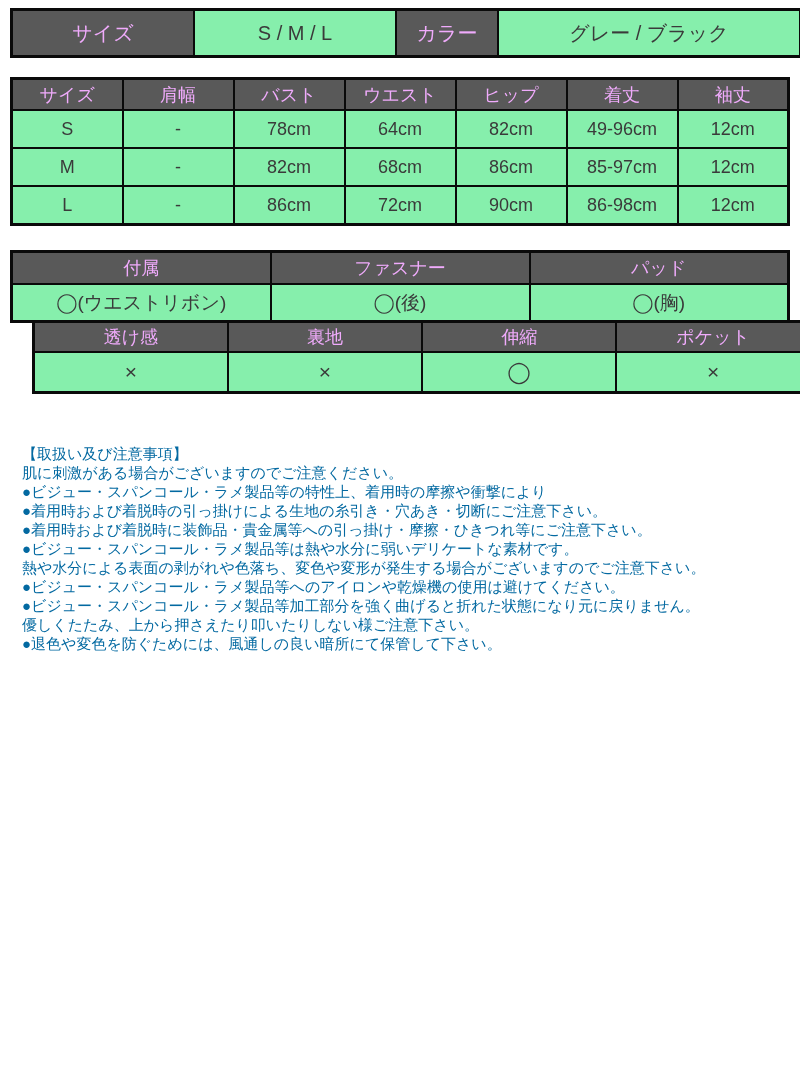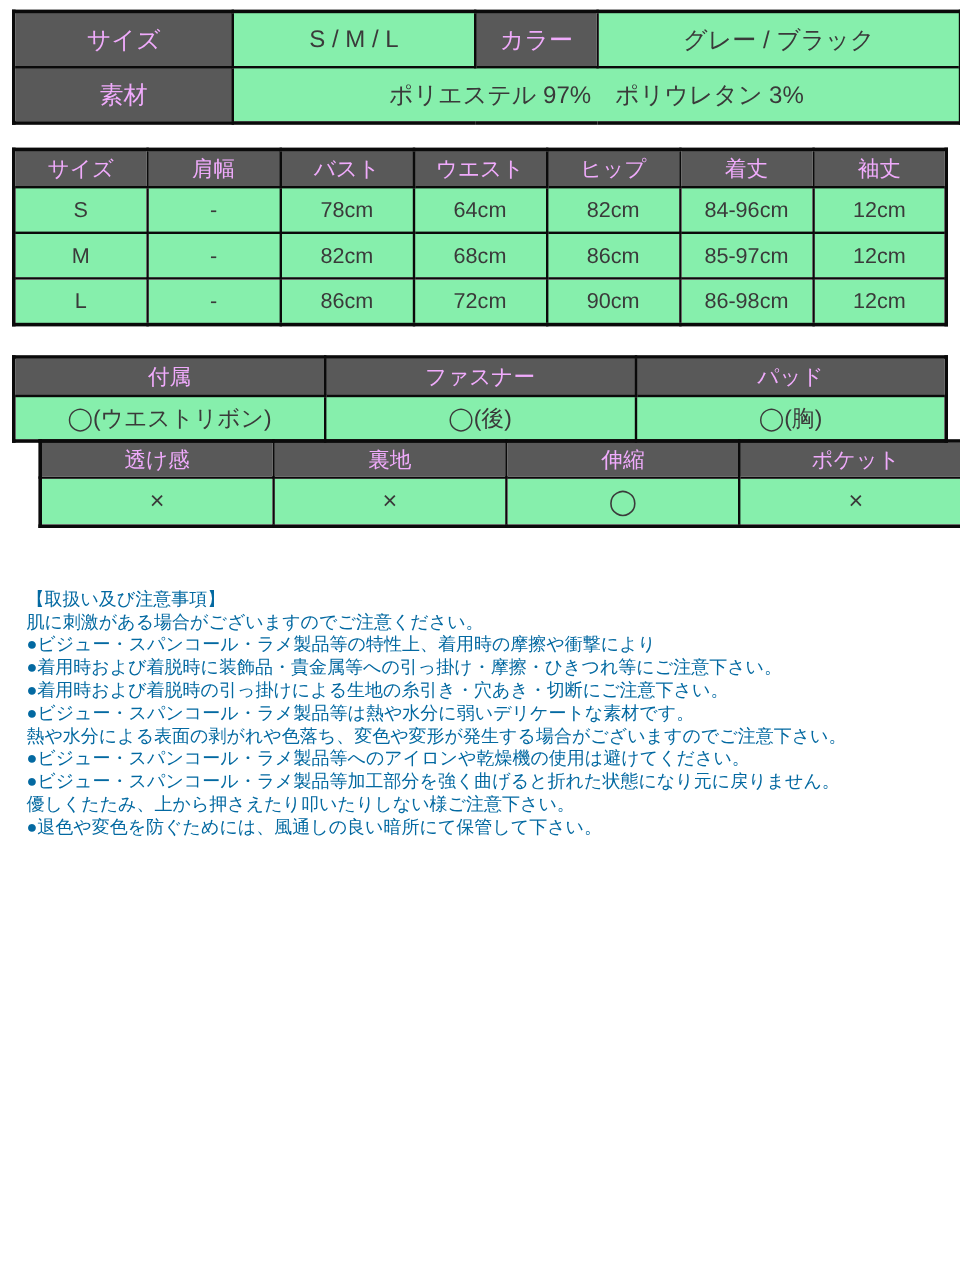--- a/index.html
+++ b/index.html
@@ -57,45 +57,41 @@
 <div class="page">
 
   <table class="t1">
     <tbody>
         <tr>
       <th class="c180">サイズ</th>
       <td class="c200">S / M / L</td>
       <th class="c100">カラー</th>
       <td class="c300">グレー / ブラック</td>
     </tr>
-    <tr>
-      <th>素材</th>
-      <td colspan="3">ポリエステル 97%　ポリウレタン 3%</td>
-    </tr>
   </tbody>
     </table>
 
   <table class="t2">
     <tbody>
         <tr>
       <th>サイズ</th>
       <th>肩幅</th>
       <th>バスト</th>
       <th>ウエスト</th>
       <th>ヒップ</th>
       <th>着丈</th>
       <th>袖丈</th>
     </tr>
     <tr>
       <td>S</td>
       <td>-</td>
       <td>78cm</td>
       <td>64cm</td>
       <td>82cm</td>
-      <td>84-96cm</td>
+      <td>49-96cm</td>
       <td>12cm</td>
     </tr>
     <tr>
       <td>M</td>
       <td>-</td>
       <td>82cm</td>
       <td>68cm</td>
       <td>86cm</td>
       <td>85-97cm</td>
       <td>12cm</td>
@@ -141,22 +137,22 @@
       <td>◯</td>
       <td>×</td>
     </tr>
   </tbody>
     </table>
 
   <div class="notes">
     <div class="note-line">【取扱い及び注意事項】</div>
     <div class="note-line">肌に刺激がある場合がございますのでご注意ください。</div>
     <div class="note-line">●ビジュー・スパンコール・ラメ製品等の特性上、着用時の摩擦や衝撃により</div>
+    <div class="note-line">●着用時および着脱時の引っ掛けによる生地の糸引き・穴あき・切断にご注意下さい。</div>
     <div class="note-line">●着用時および着脱時に装飾品・貴金属等への引っ掛け・摩擦・ひきつれ等にご注意下さい。</div>
-    <div class="note-line">●着用時および着脱時の引っ掛けによる生地の糸引き・穴あき・切断にご注意下さい。</div>
     <div class="note-line">●ビジュー・スパンコール・ラメ製品等は熱や水分に弱いデリケートな素材です。</div>
     <div class="note-line">熱や水分による表面の剥がれや色落ち、変色や変形が発生する場合がございますのでご注意下さい。</div>
     <div class="note-line">●ビジュー・スパンコール・ラメ製品等へのアイロンや乾燥機の使用は避けてください。</div>
     <div class="note-line">●ビジュー・スパンコール・ラメ製品等加工部分を強く曲げると折れた状態になり元に戻りません。</div>
     <div class="note-line">優しくたたみ、上から押さえたり叩いたりしない様ご注意下さい。</div>
     <div class="note-line">●退色や変色を防ぐためには、風通しの良い暗所にて保管して下さい。</div>
   </div>
 
 </div>
 

